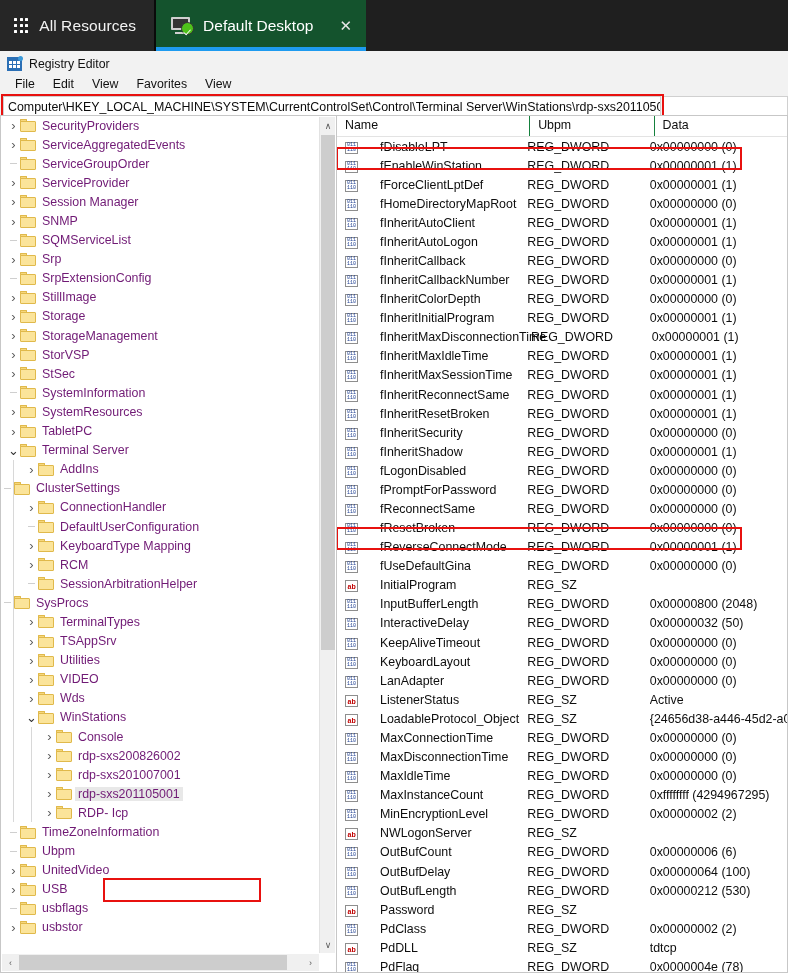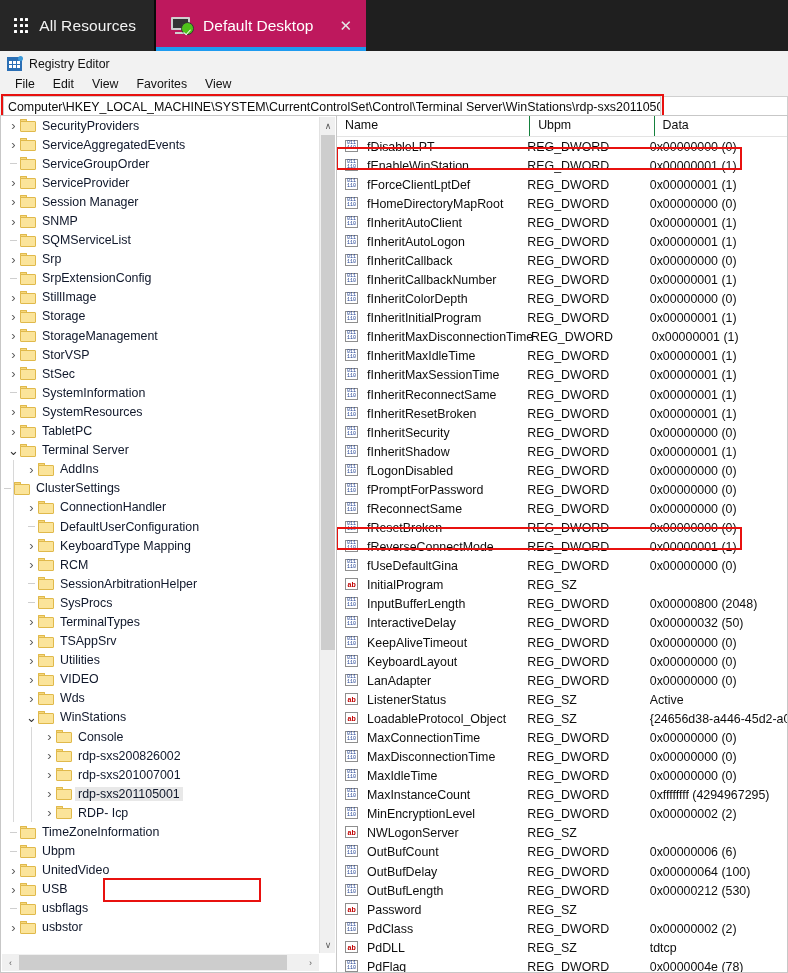--- a/index.html
+++ b/index.html
@@ -22,21 +22,21 @@
     padding:0 18px 0 14px; background:#262626; height:51px;
     border-right:2px solid #0a0a0a;
   }
   .waffle { display:grid; grid-template-columns:repeat(3,3px); grid-template-rows:repeat(3,3px);
             gap:2.6px; }
   .waffle i { display:block; width:3px; height:3px; background:#ffffff; border-radius:0.5px; }
   .tab-allres-label { color:#f2f2f2; font-size:15.5px; letter-spacing:.1px; }
 
   .tab-desktop {
     position:relative; display:flex; align-items:center; gap:10px;
-    padding:0 14px 0 15px; background:#be185d; height:51px; min-width:203px;
+    padding:0 14px 0 15px; background:#14532d; height:51px; min-width:203px;
   }
   .tab-desktop::after{ content:""; position:absolute; left:0; right:0; bottom:0; height:4px; background:#1e9bf0; }
   .monitor-ico { position:relative; width:22px; height:17px; flex:0 0 auto; }
   .monitor-ico .scr { position:absolute; left:0; top:0; width:19px; height:13px;
                       border:2px solid #cfcfcf; border-radius:1px; background:#343434; }
   .monitor-ico .base { position:absolute; left:4px; bottom:0; width:11px; height:2px; background:#cfcfcf; }
   .monitor-ico .chk { position:absolute; right:-1px; bottom:-1px; width:13px; height:13px;
                       border-radius:50%; background:#4fc21b; border:1.5px solid #343434; }
   .monitor-ico .chk::before{ content:""; position:absolute; left:3px; top:5px; width:3.4px; height:6px;
                       border:solid #fff; border-width:0 1.8px 1.8px 0; transform:rotate(42deg); }
@@ -82,21 +82,21 @@
   .chev { width:13px; flex:0 0 13px; display:flex; align-items:center; justify-content:center;
           color:#5b5b5b; font-size:10px; }
   .chev.open { color:#333; }
   .dashmark { width:13px; flex:0 0 13px; display:flex; align-items:center; justify-content:center; }
   .dashmark i { display:block; width:7px; height:1px; background:#cfcfcf; }
   .folder { width:16px; height:13px; flex:0 0 16px; position:relative; margin-right:6px; }
   .folder .fb { position:absolute; left:0; bottom:0; width:16px; height:11px;
                 background:#fbe49a; border:1px solid #e0b94b; border-radius:0 1px 1px 1px; }
   .folder .ft { position:absolute; left:0; top:0; width:7px; height:3px;
                 background:#f6d77c; border:1px solid #e0b94b; border-bottom:none; border-radius:1px 1px 0 0; }
-  .tlabel { font-size:12.4px; color:#0f172a; }
+  .tlabel { font-size:12.4px; color:#701a75; }
   .trow.sel .tlabel { background:#e8e8e8; padding:0 3px; margin-left:-3px; }
 
   .vscroll { position:absolute; right:1px; top:1px; width:16px; height:836px; background:#f0f0f0;
              border-left:1px solid #e2e2e2; }
   .vscroll .arr { width:16px; height:17px; display:flex; align-items:center; justify-content:center;
                   color:#5a5a5a; font-size:9px; }
   .vscroll .arr.bot { position:absolute; bottom:0; left:0; }
   .vscroll .thumb { position:absolute; left:1px; width:14px; background:#cdcdcd; }
   .hscroll { position:absolute; left:1px; bottom:1px; width:317px; height:17px; background:#f0f0f0; }
   .hscroll .arr { position:absolute; top:0; width:17px; height:17px; display:flex; align-items:center;
@@ -105,21 +105,21 @@
 
   
   .listpane { position:relative; width:452px; height:858px; background:#fff;
               border:1px solid #c7c7c7; overflow:hidden; }
   .lhead { display:flex; height:21px; background:#fff; border-bottom:1px solid #e3e3e3; }
   .lhead div { font-size:12.4px; color:#0e0e0e; padding:2px 0 0 8px; border-right:1px solid #15803d; }
   .c-name { width:194px; }
   .c-type { width:125px; }
   .c-data { width:133px; border-right:none !important; }
   .lrow { display:flex; align-items:center; height:19.08px; white-space:nowrap; }
-  .lrow .vname { width:194px; display:flex; align-items:flex-start; gap:9px; padding-left:8px; }
+  .lrow .vname { width:194px; display:flex; align-items:flex-end; gap:22px; padding-left:8px; }
   .lrow .vtype { width:125px; font-size:12.4px; color:#0e0e0e; }
   .lrow .vdata { width:140px; font-size:12.4px; color:#0e0e0e; overflow:hidden; }
   .vlabel { font-size:12.4px; color:#0e0e0e; }
 
   .ico-dw { width:13px; height:12px; flex:0 0 13px; position:relative;
             background:#fff; border:1px solid #8e8e8e; }
   .ico-dw::before{ content:"011"; position:absolute; left:1px; top:-1px; font-size:5px;
             color:#1b3c8f; font-family:"Liberation Mono", monospace; letter-spacing:0; }
   .ico-dw::after{ content:"110"; position:absolute; left:1px; top:4px; font-size:5px;
             color:#1b3c8f; font-family:"Liberation Mono", monospace; letter-spacing:0; }
@@ -411,21 +411,21 @@
               <span class="guide" style="left: 12px;"></span>
               <span class="dashmark">
                 <i></i>
               </span>
               <span class="folder">
                 <span class="ft"></span>
                 <span class="fb"></span>
               </span>
               <span class="tlabel">SessionArbitrationHelper</span>
             </div>
-            <div class="trow" style="padding-left: 24px;">
+            <div class="trow" style="">
               <span class="guide" style="left: 12px;"></span>
               <span class="dashmark">
                 <i></i>
               </span>
               <span class="folder">
                 <span class="ft"></span>
                 <span class="fb"></span>
               </span>
               <span class="tlabel">SysProcs</span>
             </div>

